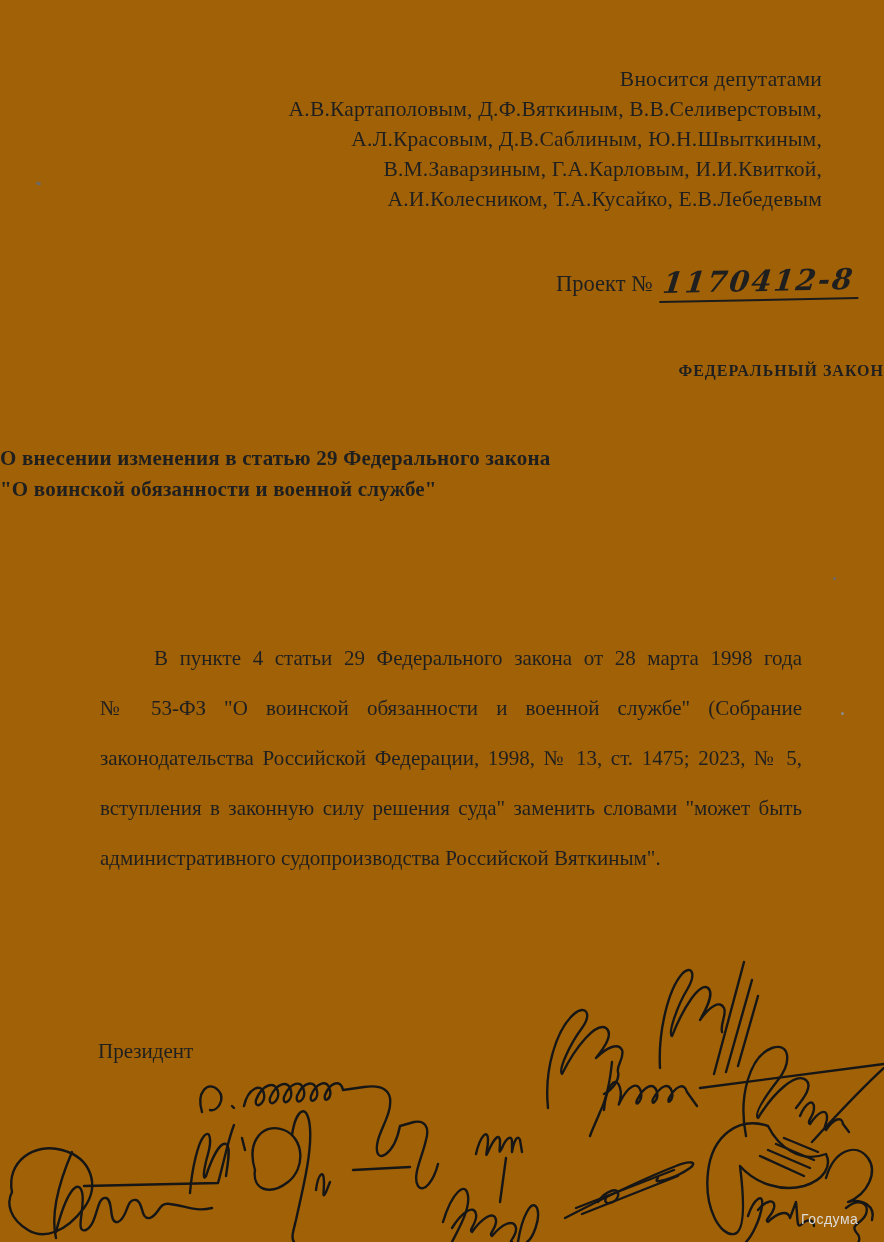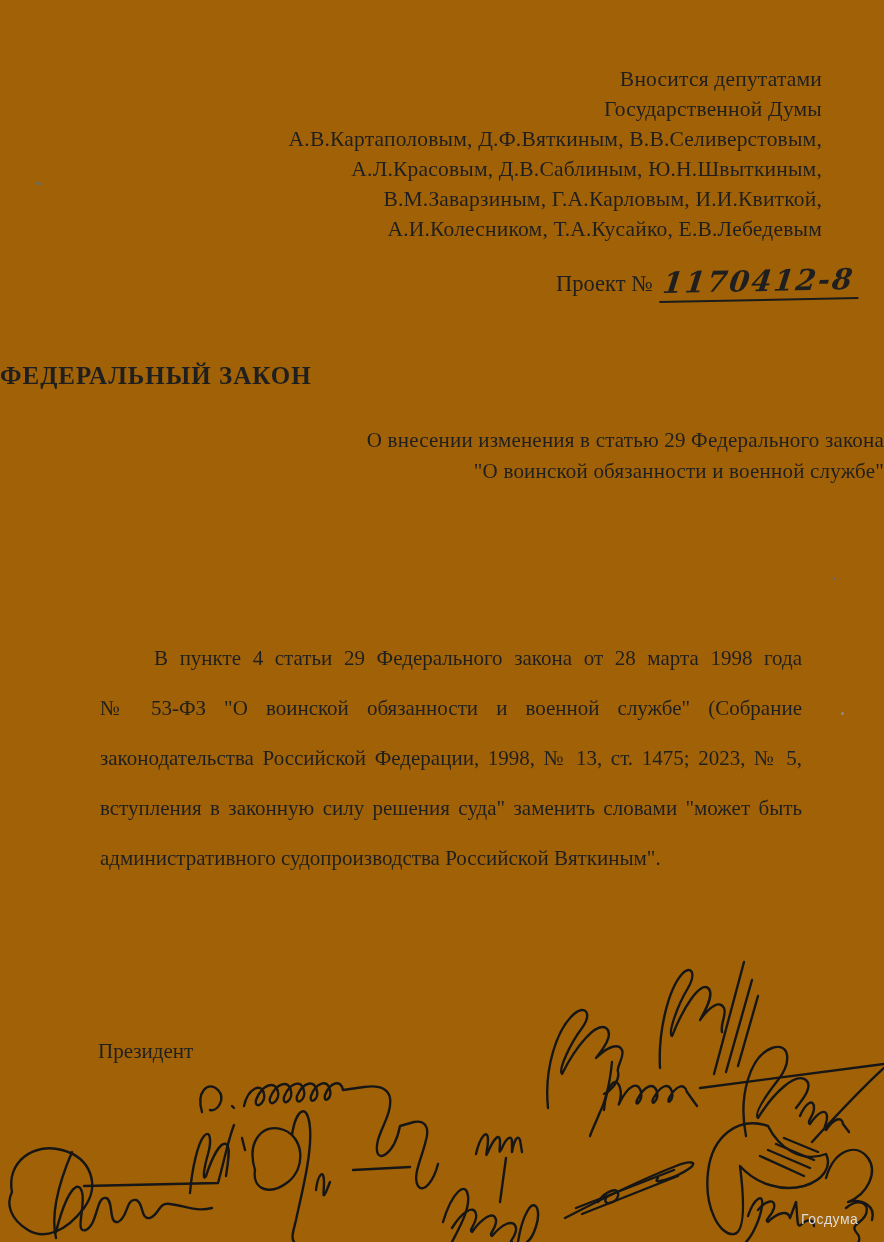--- a/index.html
+++ b/index.html
@@ -34,26 +34,26 @@
   }
   .project-number{
     display:inline-block;
     font-family:"DejaVu Serif", serif;
     font-style:italic;font-weight:bold;
     font-size:29px;letter-spacing:2px;
     transform:skewX(-8deg);
   }
   .law-title{
     position:absolute;top:362px;left:0;width:100%;
-    text-align:left;font-weight:bold;
-    font-size:25px;letter-spacing:1px;
+    text-align:right;font-weight:bold;
+    font-size:16px;letter-spacing:1px;
   }
   .law-subtitle{
-    position:absolute;top:425px;left:0;width:100%;
-    text-align:right;font-weight:normal;
+    position:absolute;top:443px;left:0;width:100%;
+    text-align:left;font-weight:bold;
     font-size:21px;line-height:31px;letter-spacing:0.2px;
   }
   .body-par{
     position:absolute;top:633px;left:100px;width:702px;
     font-size:21px;
   }
   .body-line{
     height:50px;line-height:50px;
     text-align:justify;
     text-align-last:justify;
@@ -84,21 +84,20 @@
   .speck.s2{left:833px;top:577px;width:3px;height:3px;}
   .speck.s3{left:841px;top:712px;width:3px;height:3px;background:#8c8c8c;}
 </style>
 </head>
 <body>
 
 <div class="page">
 
   <div class="header-block">
     <div>Вносится депутатами</div>
-    <div>Государственной Думы</div>
     <div>А.В.Картаполовым, Д.Ф.Вяткиным, В.В.Селиверстовым,</div>
     <div>А.Л.Красовым, Д.В.Саблиным, Ю.Н.Швыткиным,</div>
     <div>В.М.Заварзиным, Г.А.Карловым, И.И.Квиткой,</div>
     <div>А.И.Колесником, Т.А.Кусайко, Е.В.Лебедевым</div>
   </div>
 
   <div class="project-line">
     <span>Проект №</span><span class="project-number-wrap"><span class="project-number">1170412-8</span></span>
   </div>
 

